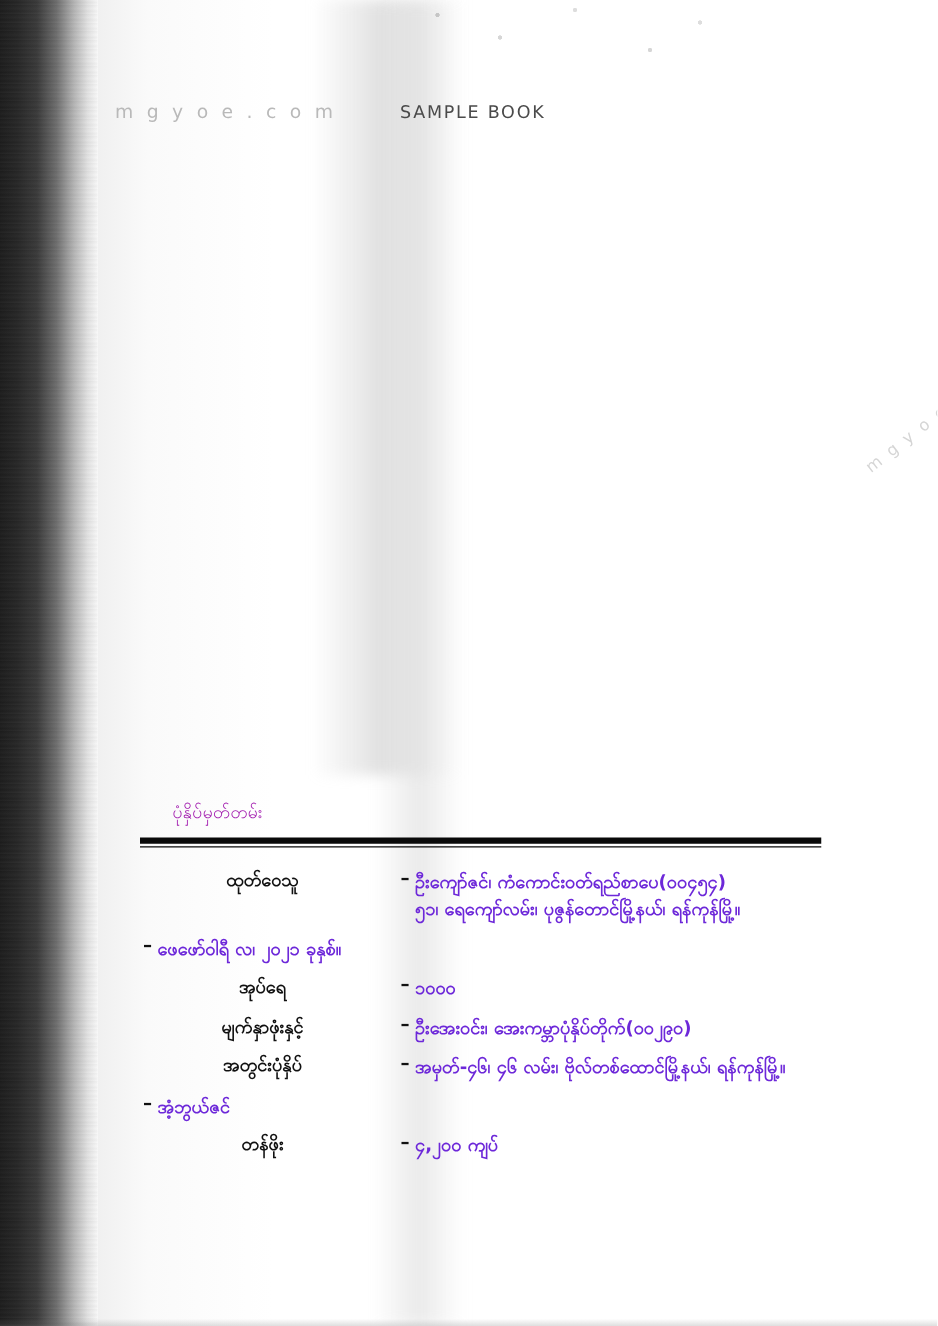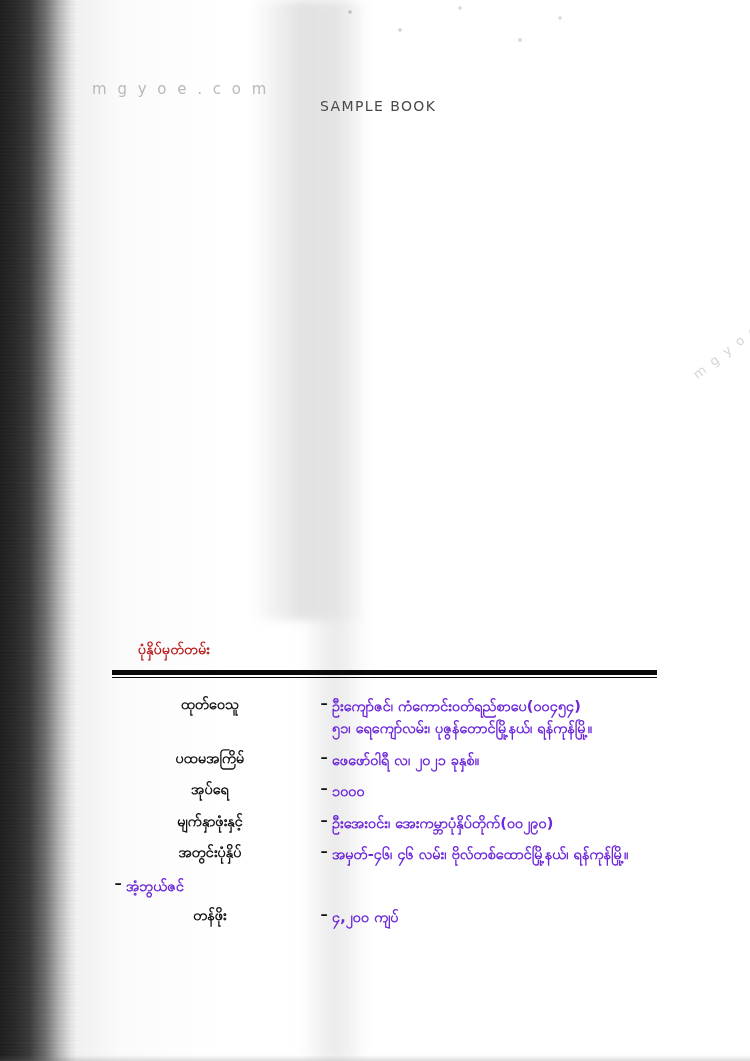--- a/index.html
+++ b/index.html
@@ -104,34 +104,33 @@
   .wm-diag.a { left: 690px; top: 370px; font-size: 13px; letter-spacing: 2px; color: #d5d5d5; }
 
   .sample-book {
     position: absolute;
     left: 320px;
     top: 82px;
     font-size: 14px;
     letter-spacing: 1.4px;
     color: #4a4a4a;
     font-family: "DejaVu Sans", "Liberation Sans", sans-serif;
-    margin-top: 16px;
   }
 
   
   .colophon {
     position: absolute;
     left: 110px;
     top: 640px;
     width: 560px;
   }
   .colophon-title {
     font-size: 14px;
-    font-weight: bold;
-    color: #b91c1c;
+    font-weight: normal;
+    color: #a21caf;
     margin-left: 28px;
     margin-bottom: 9px;
     letter-spacing: .3px;
   }
   .rule-thick {
     height: 5px;
     background: #0a0a0a;
     width: 545px;
     margin-left: 2px;
   }
@@ -210,21 +209,20 @@
       <div class="row">
         <div class="label">ထုတ်ဝေသူ</div>
         <div class="dash">–</div>
         <div class="value">
           <span class="sub">ဦးကျော်ဇင်၊ ကံကောင်းဝတ်ရည်စာပေ(ဝဝ၄၅၄)</span>
           <span class="sub">၅၁၊ ရေကျော်လမ်း၊ ပုဇွန်တောင်မြို့နယ်၊ ရန်ကုန်မြို့။</span>
         </div>
       </div>
 
       <div class="row">
-        <div class="label">ပထမအကြိမ်</div>
         <div class="dash">–</div>
         <div class="value">ဖေဖော်ဝါရီ လ၊ ၂၀၂၁ ခုနှစ်။</div>
       </div>
 
       <div class="row">
         <div class="label">အုပ်ရေ</div>
         <div class="dash">–</div>
         <div class="value">၁၀၀၀</div>
       </div>
 

